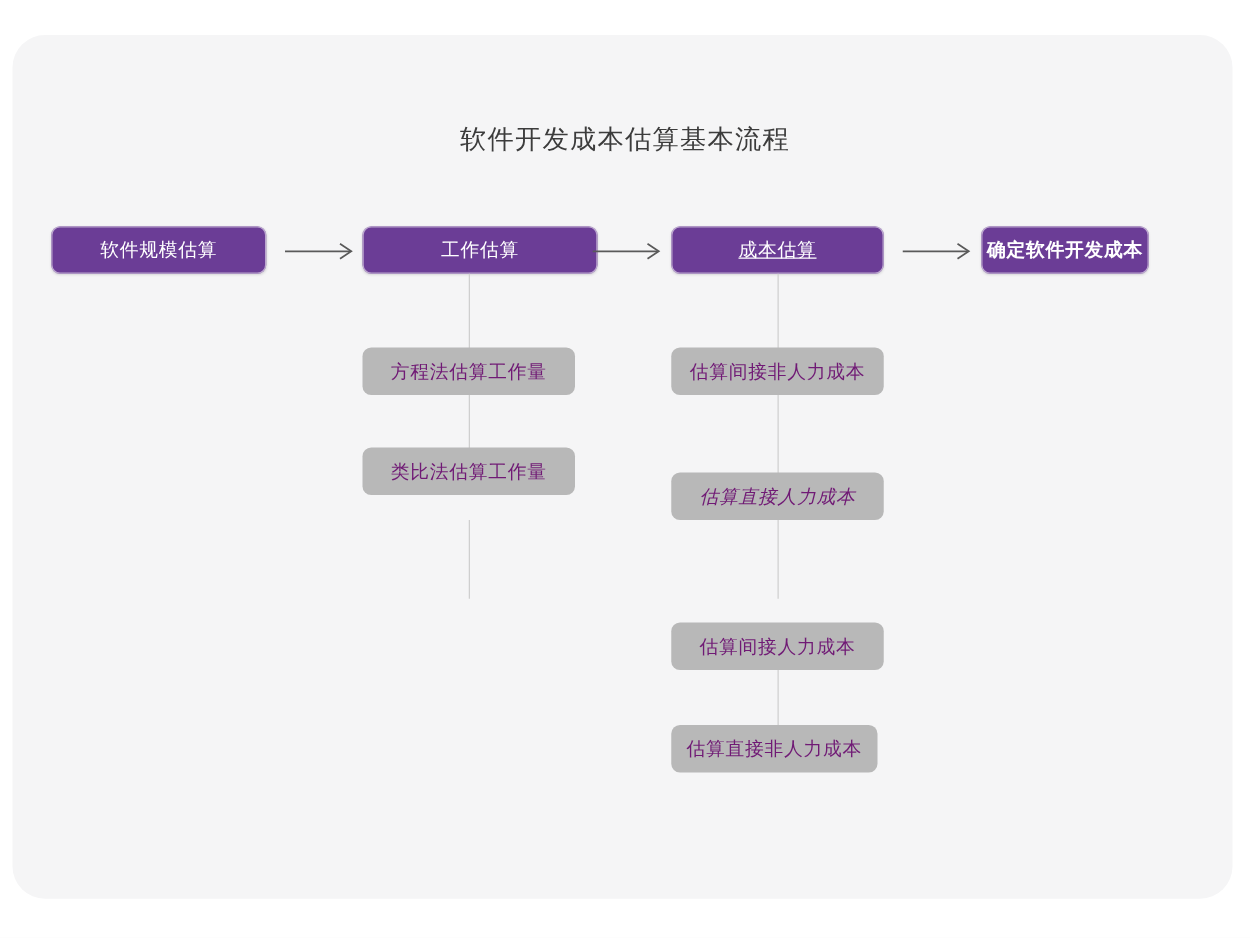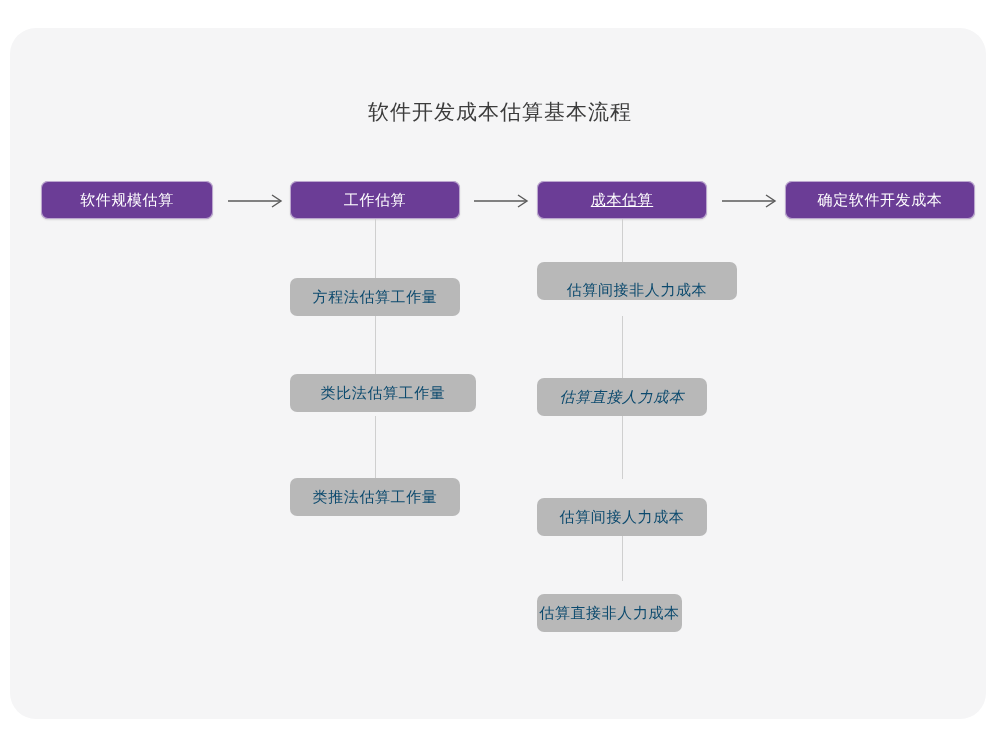--- a/index.html
+++ b/index.html
@@ -58,41 +58,41 @@
   }
 
   .node.primary {
     background: #6b3d96;
     box-shadow: 0 0 0 1px rgba(255,255,255,0.55) inset,
                 0 1px 2px rgba(0,0,0,0.12);
   }
 
   .node.secondary {
     background: #b8b8b8;
-    color: #0c4a6e;
+    color: #701a75;
     height: 38px;
     border-radius: 7px;
   }
 
   
   #n-scale      { left: 41px;  top: 181px; width: 172px; }
-  #n-effort     { left: 290px; top: 181px; width: 170px; text-align: center; }
+  #n-effort     { left: 290px; top: 181px; width: 188px; text-align: center; }
   #n-cost       { left: 537px; top: 181px; width: 170px; text-decoration: underline; }
-  #n-final      { left: 785px; top: 181px; width: 190px; }
+  #n-final      { left: 785px; top: 181px; width: 134px; font-weight: bold; }
 
   
   #s-eq   { left: 290px; top: 278px; width: 170px; }
-  #s-anl  { left: 290px; top: 374px; width: 186px; }
+  #s-anl  { left: 290px; top: 358px; width: 170px; }
   #s-ded  { left: 290px; top: 478px; width: 170px; }
 
   
-  #c-ind-nonlabor  { left: 537px; top: 262px; width: 200px; align-items: flex-end; }
+  #c-ind-nonlabor  { left: 537px; top: 278px; width: 170px; }
   #c-dir-labor     { left: 537px; top: 378px; width: 170px; font-style: italic; }
   #c-ind-labor     { left: 537px; top: 478px; width: 170px; margin-top: 20px; }
-  #c-dir-nonlabor  { left: 537px; top: 580px; width: 145px; margin-top: 14px; }
+  #c-dir-nonlabor  { left: 537px; top: 580px; width: 165px; }
 
   
   .arrow-h {
     position: absolute;
     top: 193px;
     width: 60px;
     height: 16px;
   }
   #arrow-1 { left: 228px; }
   #arrow-2 { left: 474px; }
@@ -166,23 +166,20 @@
   <div class="conn-v" id="v-l-3"></div>
 
   <div class="node secondary" id="s-eq">
     <span>方程法估算工作量</span>
   </div>
 
   <div class="node secondary" id="s-anl">
     <span>类比法估算工作量</span>
   </div>
 
-  <div class="node secondary" id="s-ded">
-    <span>类推法估算工作量</span>
-  </div>
 
   <div class="conn-v" id="v-r-1"></div>
   <div class="conn-v" id="v-r-2"></div>
   <div class="conn-v" id="v-r-3"></div>
   <div class="conn-v" id="v-r-4"></div>
 
   <div class="node secondary" id="c-ind-nonlabor">
     <span>估算间接非人力成本</span>
   </div>
 

